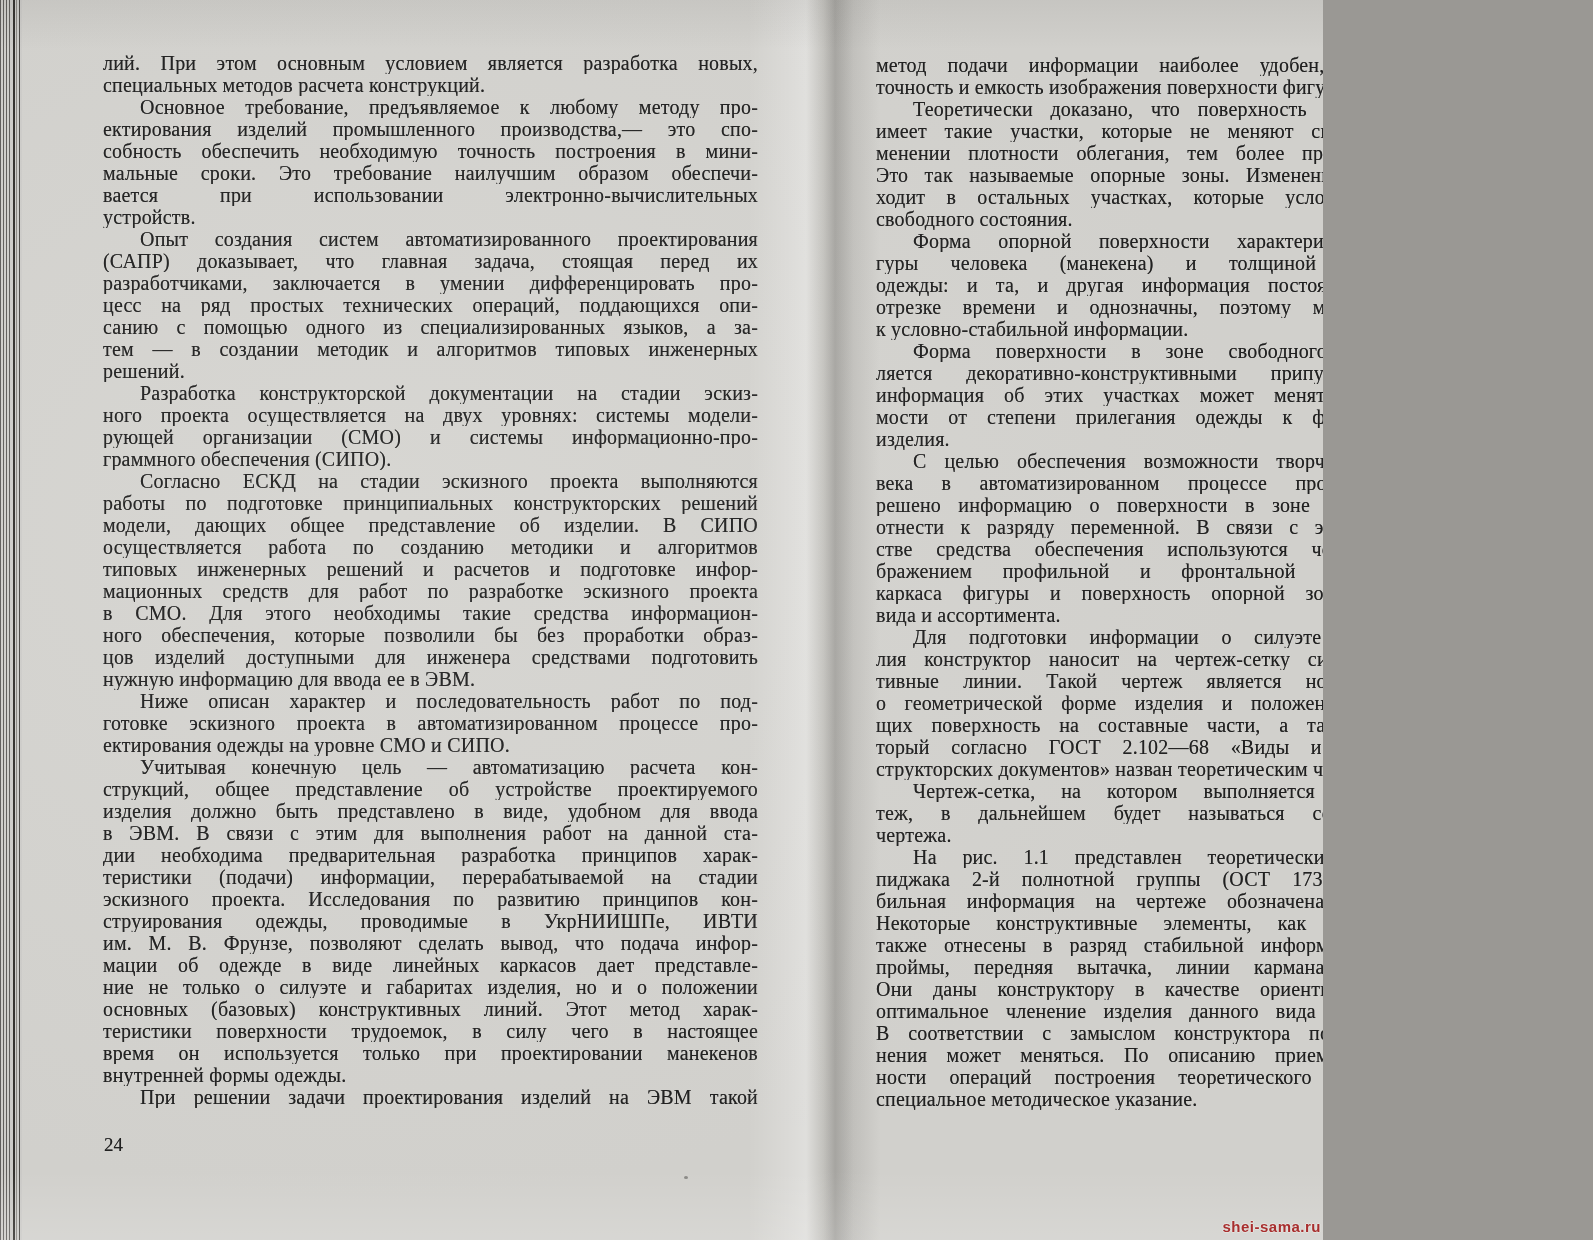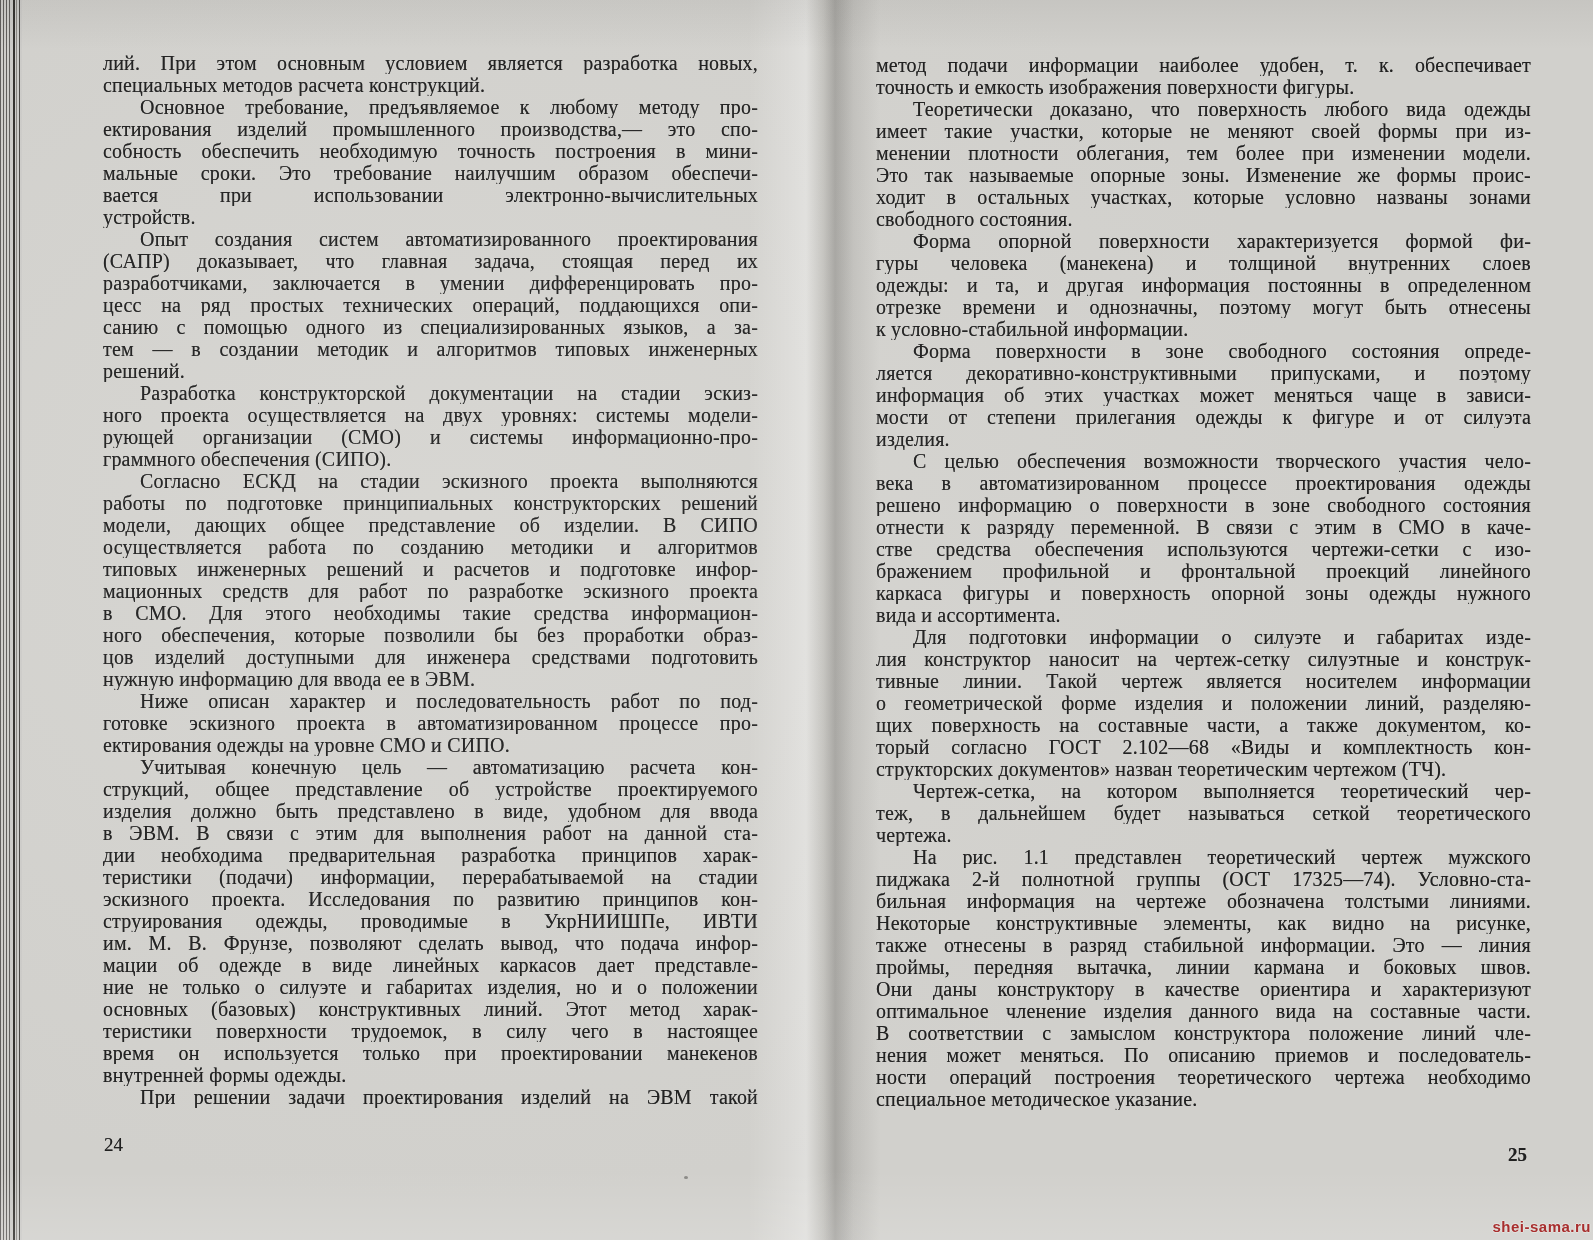--- a/index.html
+++ b/index.html
@@ -1,19 +1,19 @@
 <!DOCTYPE html>
 <html lang="ru"><head>
 <meta charset="utf-8">
 <title>Book scan — pages 24–25</title>
 <style>
   html,body{margin:0;padding:0;background:#9a9894;}
   .scan{
     position:relative;
-    width:1593px;height:1240px;
+    width:1323px;height:1240px;
     background:#d5d4d0;
     overflow:hidden;
     font-family:"Liberation Serif","DejaVu Serif",serif;
     color:#212121;
   }
   
   .scan::before{
     content:"";position:absolute;inset:0;pointer-events:none;
     background:
       linear-gradient(180deg,rgba(60,58,54,0.07),rgba(60,58,54,0) 50px),

